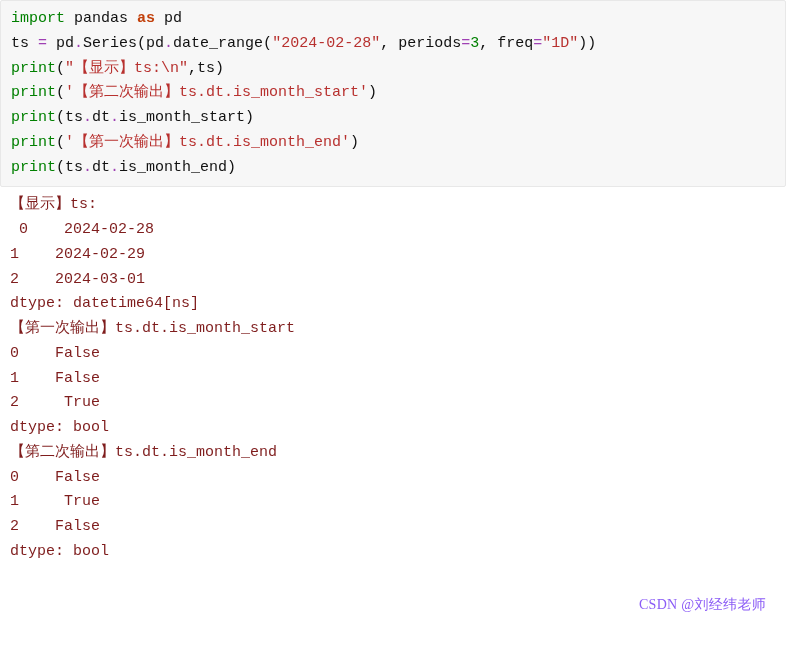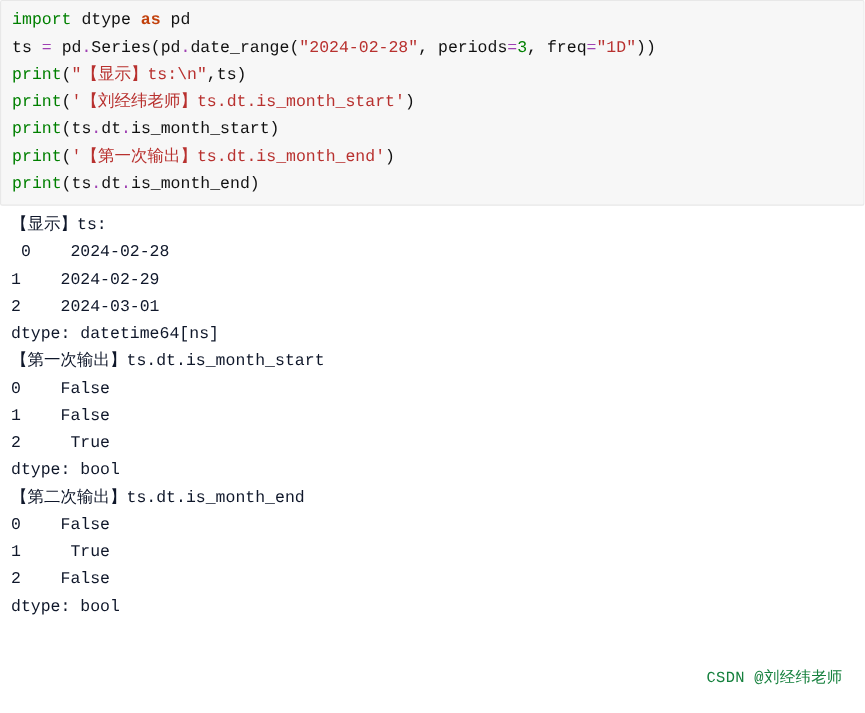--- a/index.html
+++ b/index.html
@@ -24,48 +24,48 @@
       border-radius: 2px;
       white-space: pre;
       font-size: 15px;
       line-height: 1.65;
     }
     .output-cell {
       padding: 6px 10px;
       white-space: pre;
       font-size: 15px;
       line-height: 1.65;
-      color: #0f172a;
+      color: #7f1d1d;
       position: relative;
     }
     .kw-import { color: #008000; font-weight: normal; }
     .kw-as { color: #c2410c; font-weight: bold; }
     .name { color: #111; }
     .op { color: #9f40b3; }
     .str { color: #b8312f; }
     .num { color: #008000; }
     .builtin { color: #008000; }
     .punc { color: #111; }
     .wm {
       position: absolute;
       right: 20px;
-      bottom: 20px;
-      color: #15803d;
+      bottom: 32px;
+      color: #8b5cf6;
       font-size: 14px;
-      font-family: Liberation Mono, monospace;
+      font-family: Liberation Serif, serif;
       letter-spacing: 0.3px;
     }
   </style>
 </head>
 <body>
 
-<div class="code-cell"><span class="kw-import">import</span><span class="name"> dtype </span><span class="kw-as">as</span><span class="name"> pd</span>
+<div class="code-cell"><span class="kw-import">import</span><span class="name"> pandas </span><span class="kw-as">as</span><span class="name"> pd</span>
 <span class="name">ts </span><span class="op">=</span><span class="name"> pd</span><span class="op">.</span><span class="name">Series(pd</span><span class="op">.</span><span class="name">date_range(</span><span class="str">"2024-02-28"</span><span class="name">, periods</span><span class="op">=</span><span class="num">3</span><span class="name">, freq</span><span class="op">=</span><span class="str">"1D"</span><span class="name">))</span>
 <span class="builtin">print</span><span class="punc">(</span><span class="str">"【显示】ts:\n"</span><span class="name">,ts)</span>
-<span class="builtin">print</span><span class="punc">(</span><span class="str">'【刘经纬老师】ts.dt.is_month_start'</span><span class="punc">)</span>
+<span class="builtin">print</span><span class="punc">(</span><span class="str">'【第二次输出】ts.dt.is_month_start'</span><span class="punc">)</span>
 <span class="builtin">print</span><span class="name">(ts</span><span class="op">.</span><span class="name">dt</span><span class="op">.</span><span class="name">is_month_start)</span>
 <span class="builtin">print</span><span class="punc">(</span><span class="str">'【第一次输出】ts.dt.is_month_end'</span><span class="punc">)</span>
 <span class="builtin">print</span><span class="name">(ts</span><span class="op">.</span><span class="name">dt</span><span class="op">.</span><span class="name">is_month_end)</span></div>
 
 <div class="output-cell"><span>【显示】ts:</span>
 <span> 0    2024-02-28</span>
 <span>1    2024-02-29</span>
 <span>2    2024-03-01</span>
 <span>dtype: datetime64[ns]</span>
 <span>【第一次输出】ts.dt.is_month_start</span>

